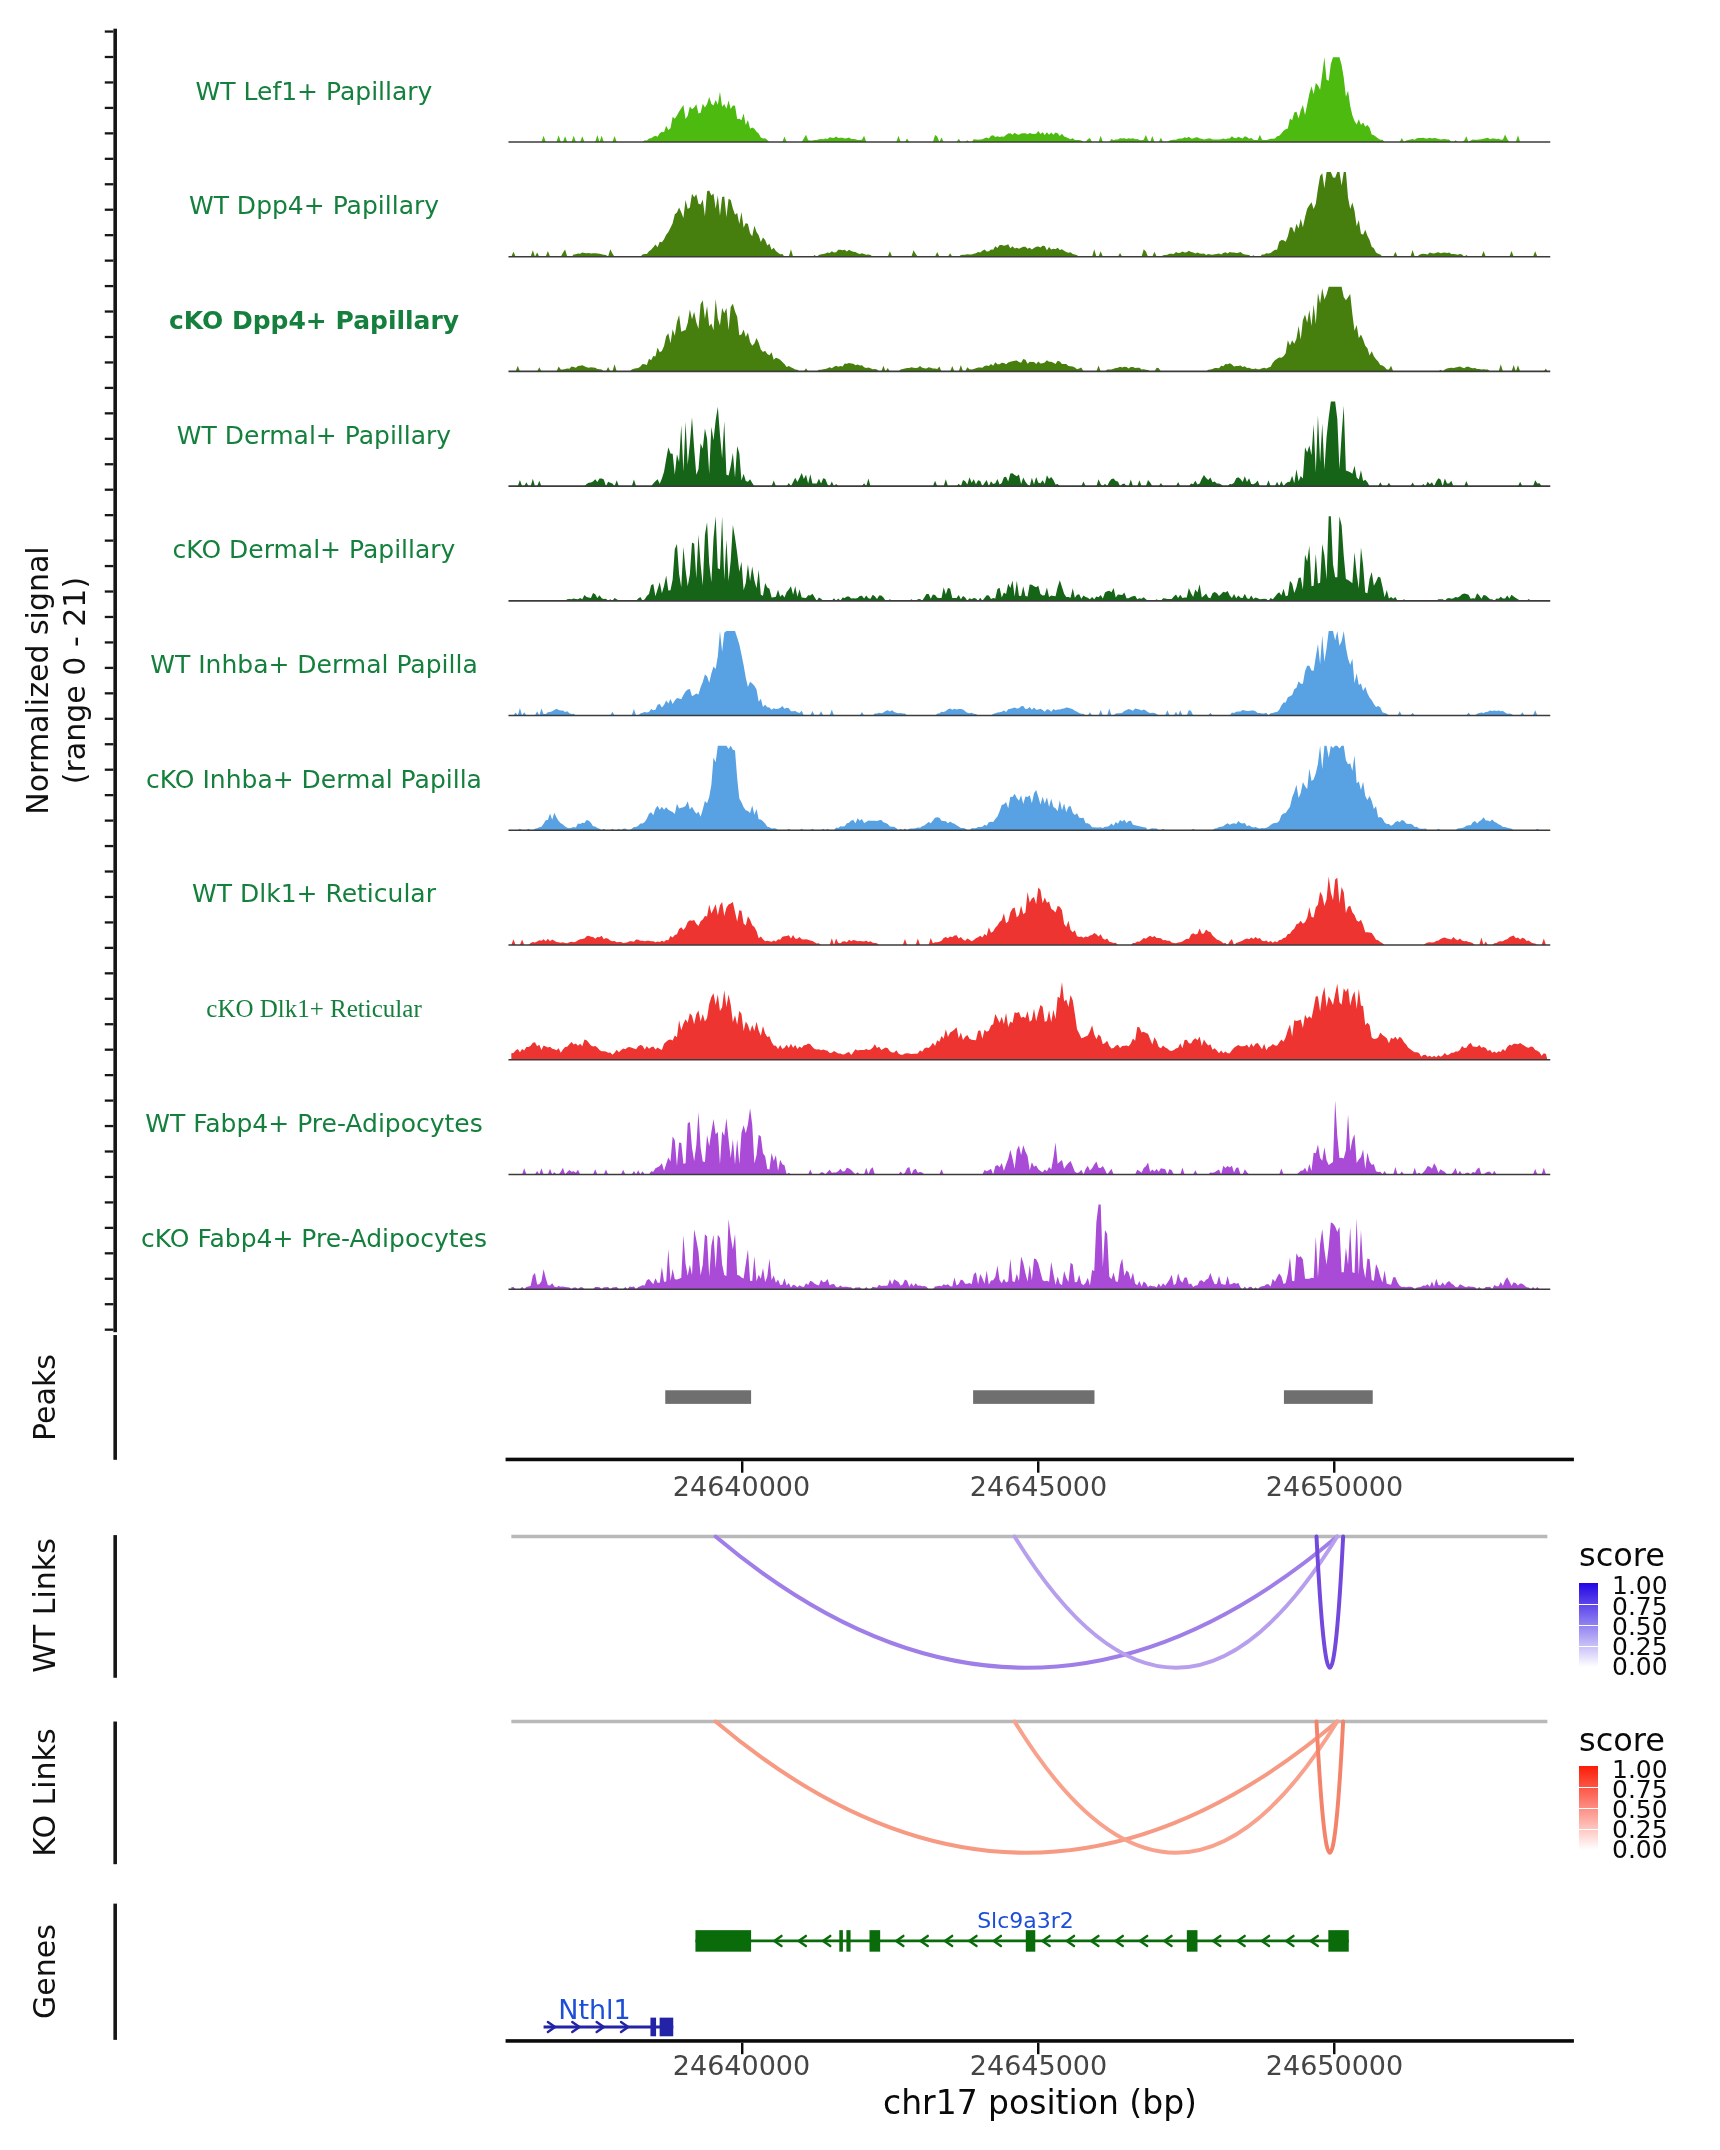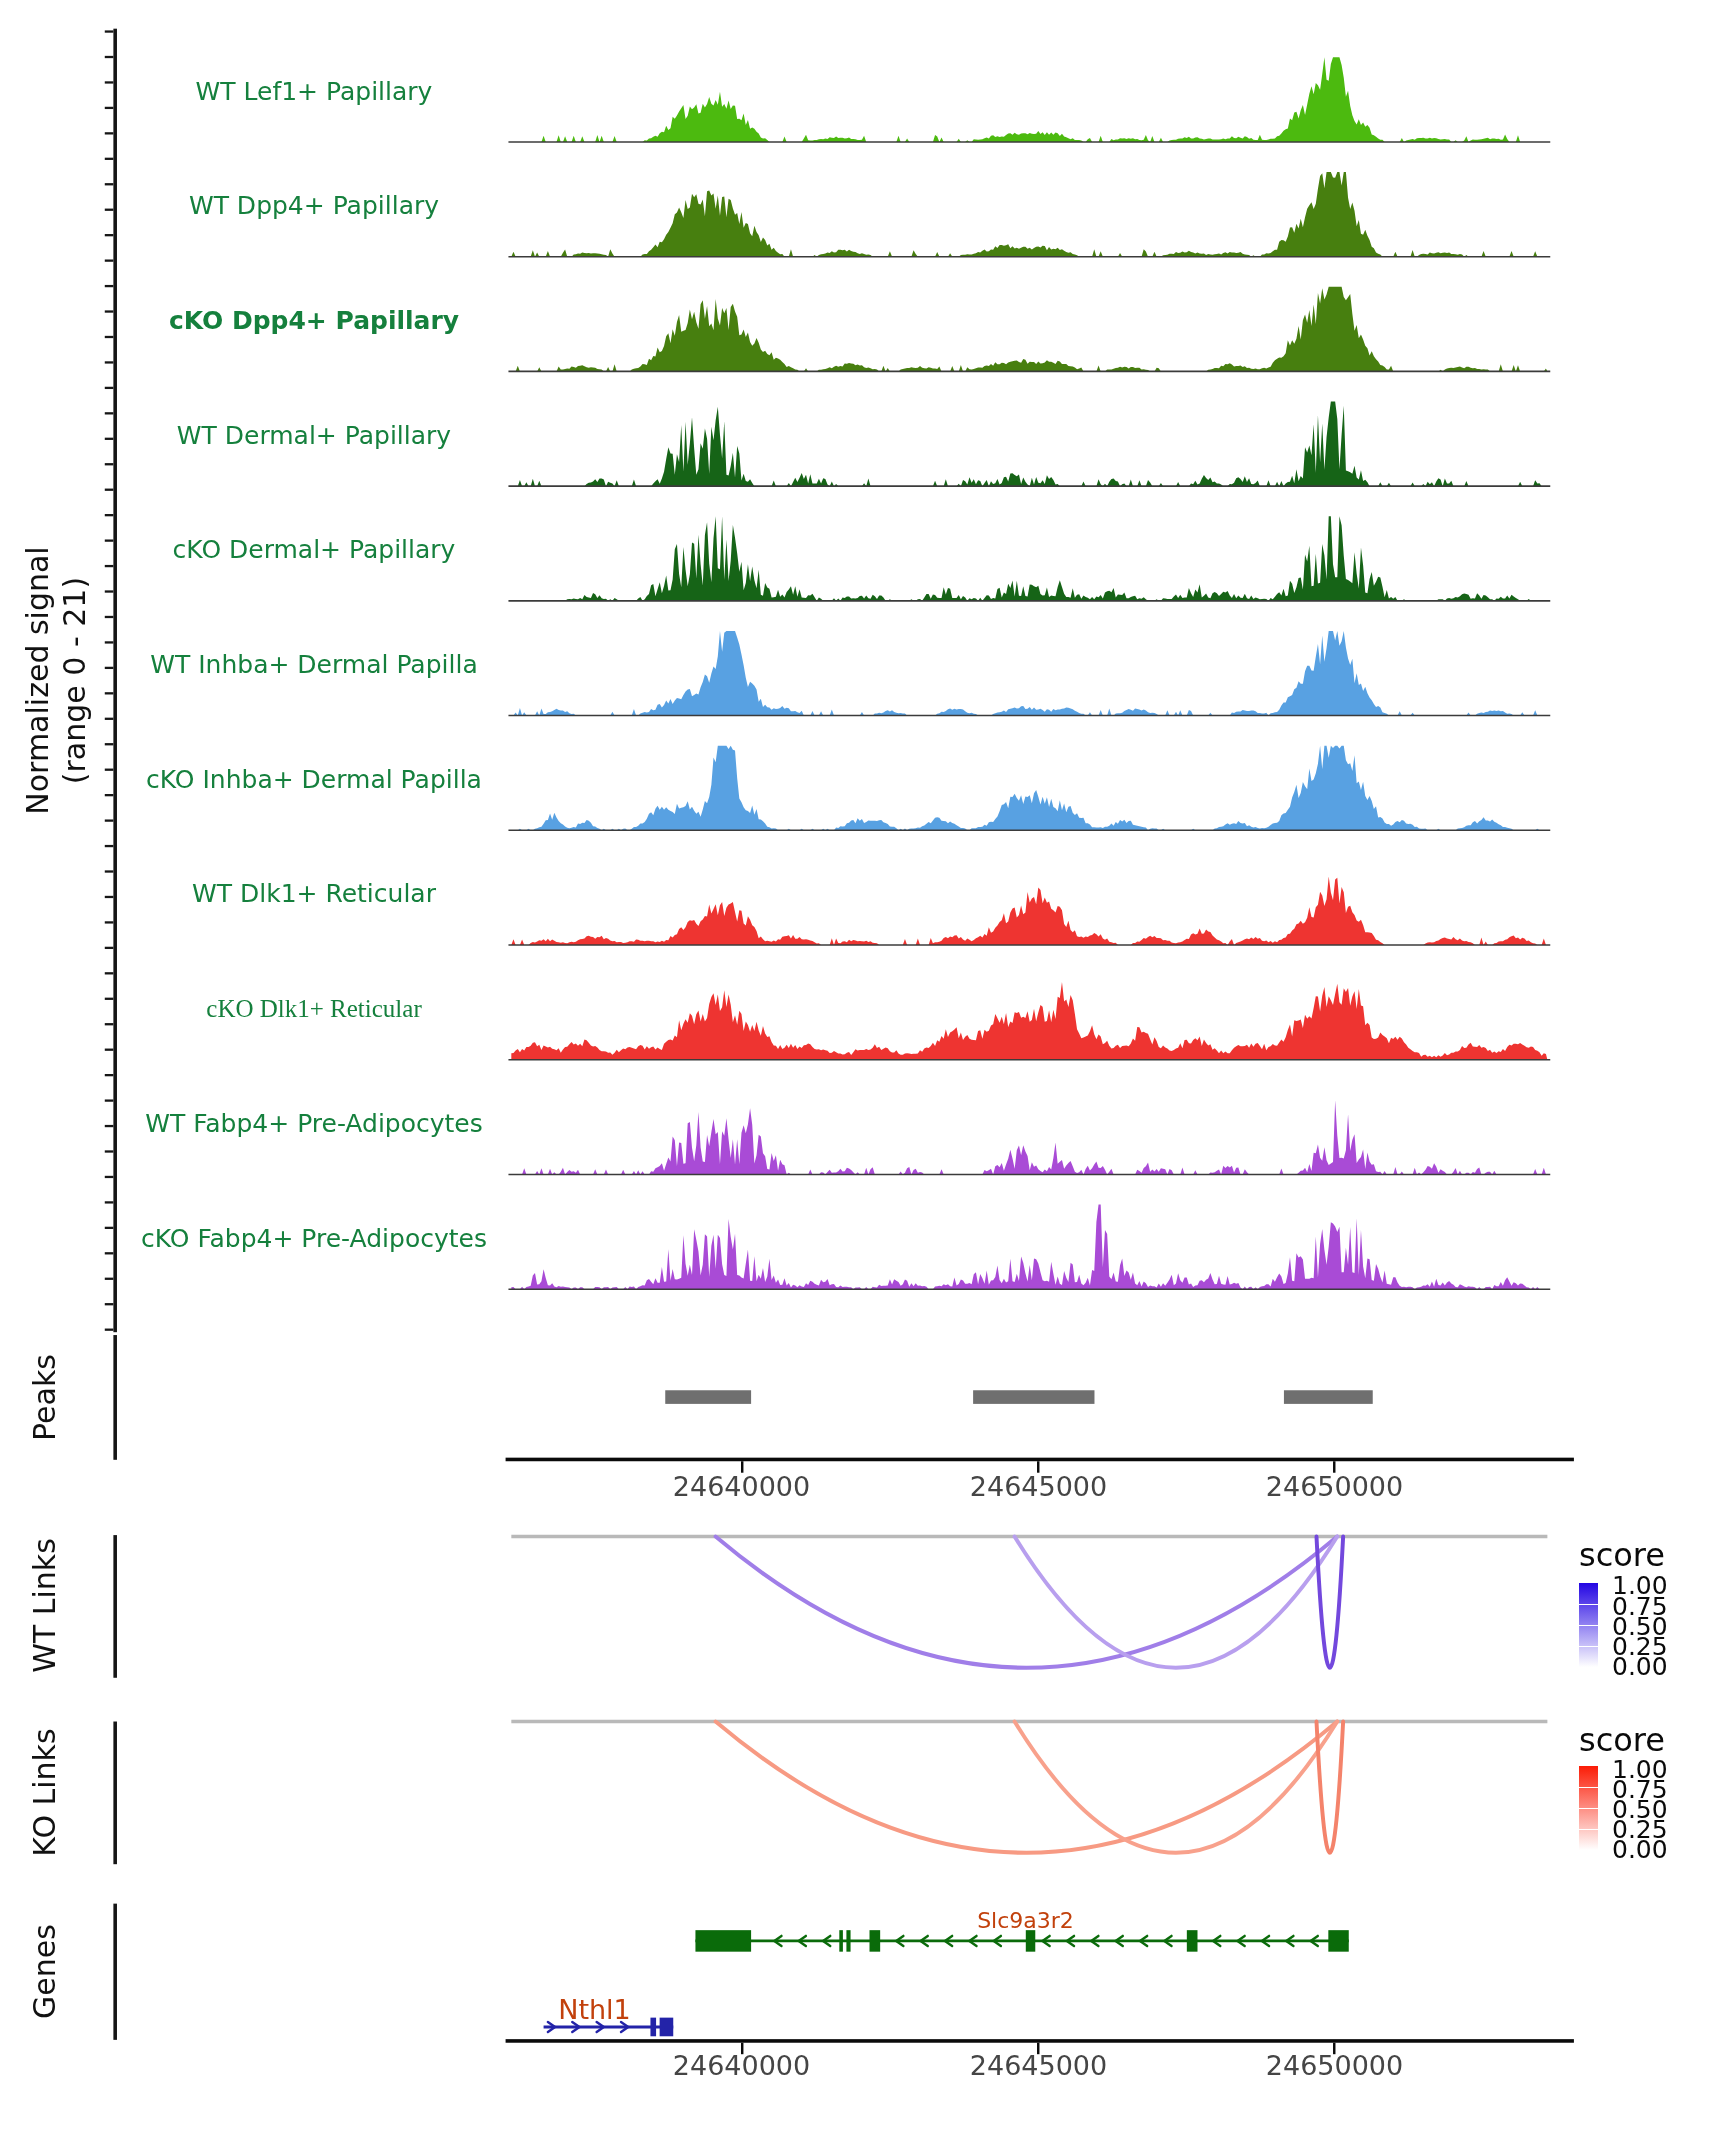--- a/index.html
+++ b/index.html
@@ -5,21 +5,21 @@
   html,body{margin:0;padding:0;background:#ffffff;}
   #page{position:relative;width:1721px;height:2151px;background:#ffffff;overflow:hidden;
         font-family:"DejaVu Sans","Liberation Sans",sans-serif;color:#111;}
   svg#fig{position:absolute;left:0;top:0;}
   .vlabel{position:absolute;height:37px;line-height:37px;text-align:center;
           transform:rotate(-90deg);transform-origin:center;font-size:30px;color:#111;white-space:nowrap;}
   .tracklabel{position:absolute;left:108px;width:412px;height:34px;line-height:34px;
               text-align:center;font-size:25px;color:#15803d;white-space:nowrap;}
   .xtick{position:absolute;width:215px;text-align:center;font-size:27px;color:#454545;}
   .axistitle{position:absolute;text-align:center;font-size:33px;color:#0a0a0a;}
-  .genename{position:absolute;text-align:center;color:#c2410c;white-space:nowrap;}
+  .genename{position:absolute;text-align:center;color:#1d4ed8;white-space:nowrap;}
   .legtitle{position:absolute;font-size:32px;color:#0a0a0a;}
   .leglabel{position:absolute;width:100px;height:29px;line-height:29px;font-size:25px;color:#0a0a0a;text-align:left;}
   .legbar{position:absolute;width:18.6px;height:84px;}
 </style>
 </head>
 <body>
 
 <div id="page">
   <svg id="fig" width="1721" height="2151" viewBox="0 0 2400 3000">
       <rect x="158" y="40" width="5" height="1818" fill="#161616"></rect>
@@ -178,20 +178,21 @@
     </div>
 
   <div class="xtick" style="left:634px;top:1471px;">24640000</div>
   <div class="xtick" style="left:931px;top:1471px;">24645000</div>
   <div class="xtick" style="left:1227px;top:1471px;">24650000</div>
 
   <div class="xtick" style="left:634px;top:2050px;">24640000</div>
   <div class="xtick" style="left:931px;top:2050px;">24645000</div>
   <div class="xtick" style="left:1227px;top:2050px;">24650000</div>
 
+  <div class="axistitle" style="left:753px;top:2083px;width:574px;">chr17 position (bp)</div>
 
   <div class="genename" style="left:918px;top:1908px;width:215px;font-size:22px;">Slc9a3r2</div>
   <div class="genename" style="left:505px;top:1994px;width:179px;font-size:27px;">Nthl1</div>
 
   <div class="legtitle" style="left:1579px;top:1536px;">score</div>
   <div class="legbar" style="left: 1579px; top: 1583px; background: linear-gradient(rgb(36, 6, 227) 0%, rgb(255, 255, 255) 100%);" id="wtbar">
       <div style="position: absolute; left: 0px; width: 100%; height: 1.4px; background: rgb(255, 255, 255); top: 25%;"></div>
       <div style="position: absolute; left: 0px; width: 100%; height: 1.4px; background: rgb(255, 255, 255); top: 50%;"></div>
       <div style="position: absolute; left: 0px; width: 100%; height: 1.4px; background: rgb(255, 255, 255); top: 75%;"></div>
     </div>

